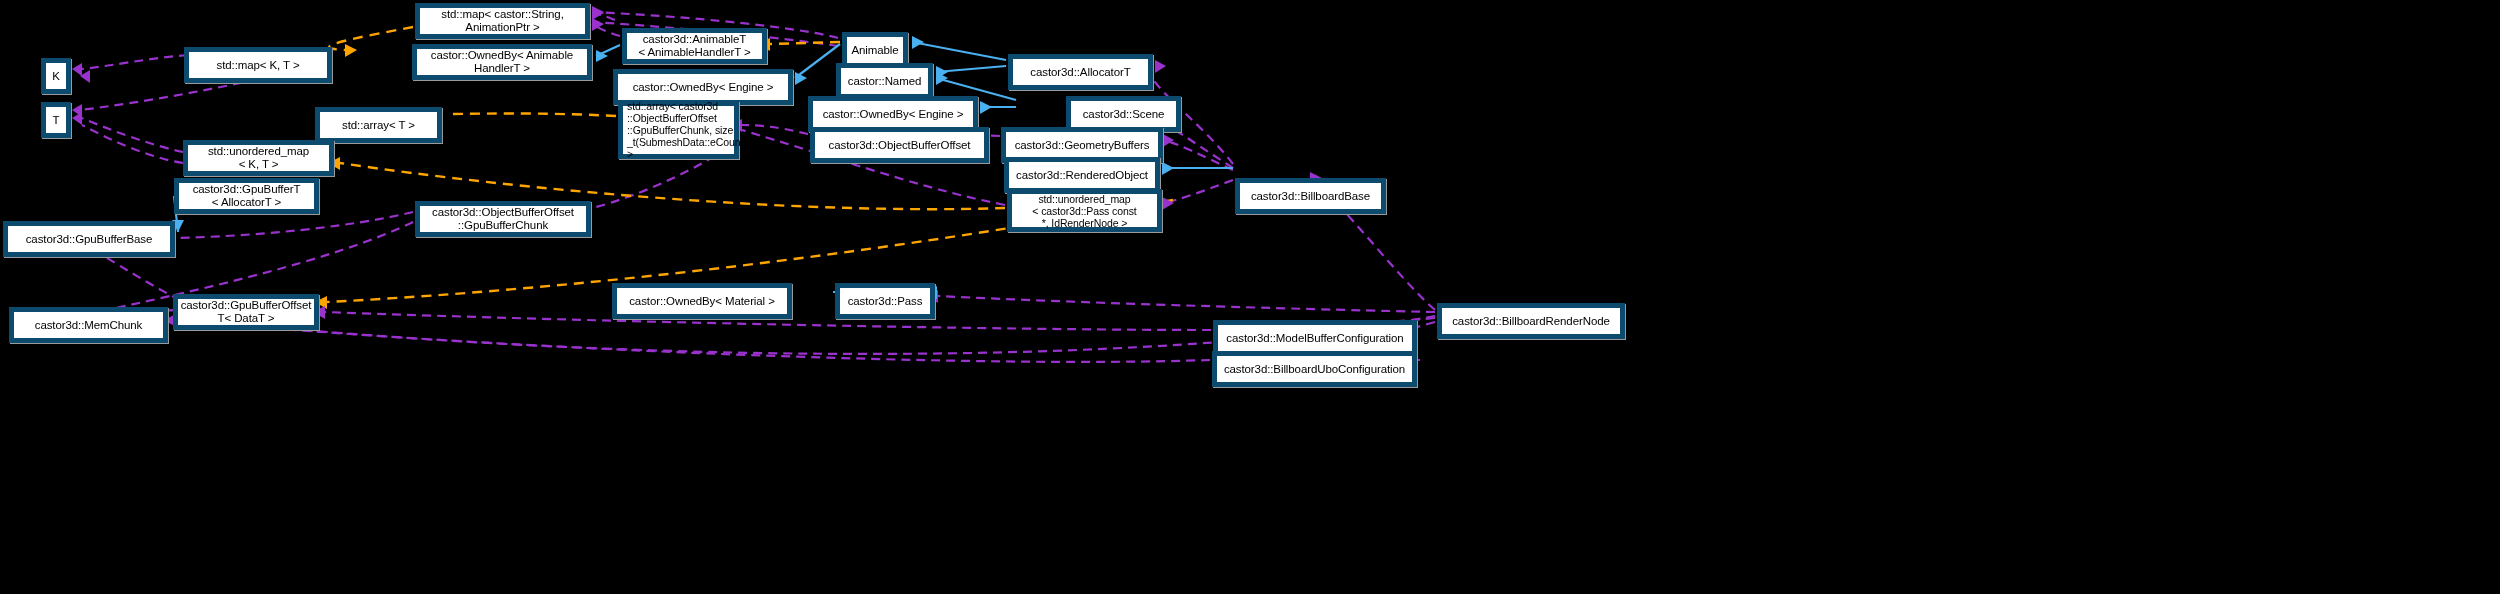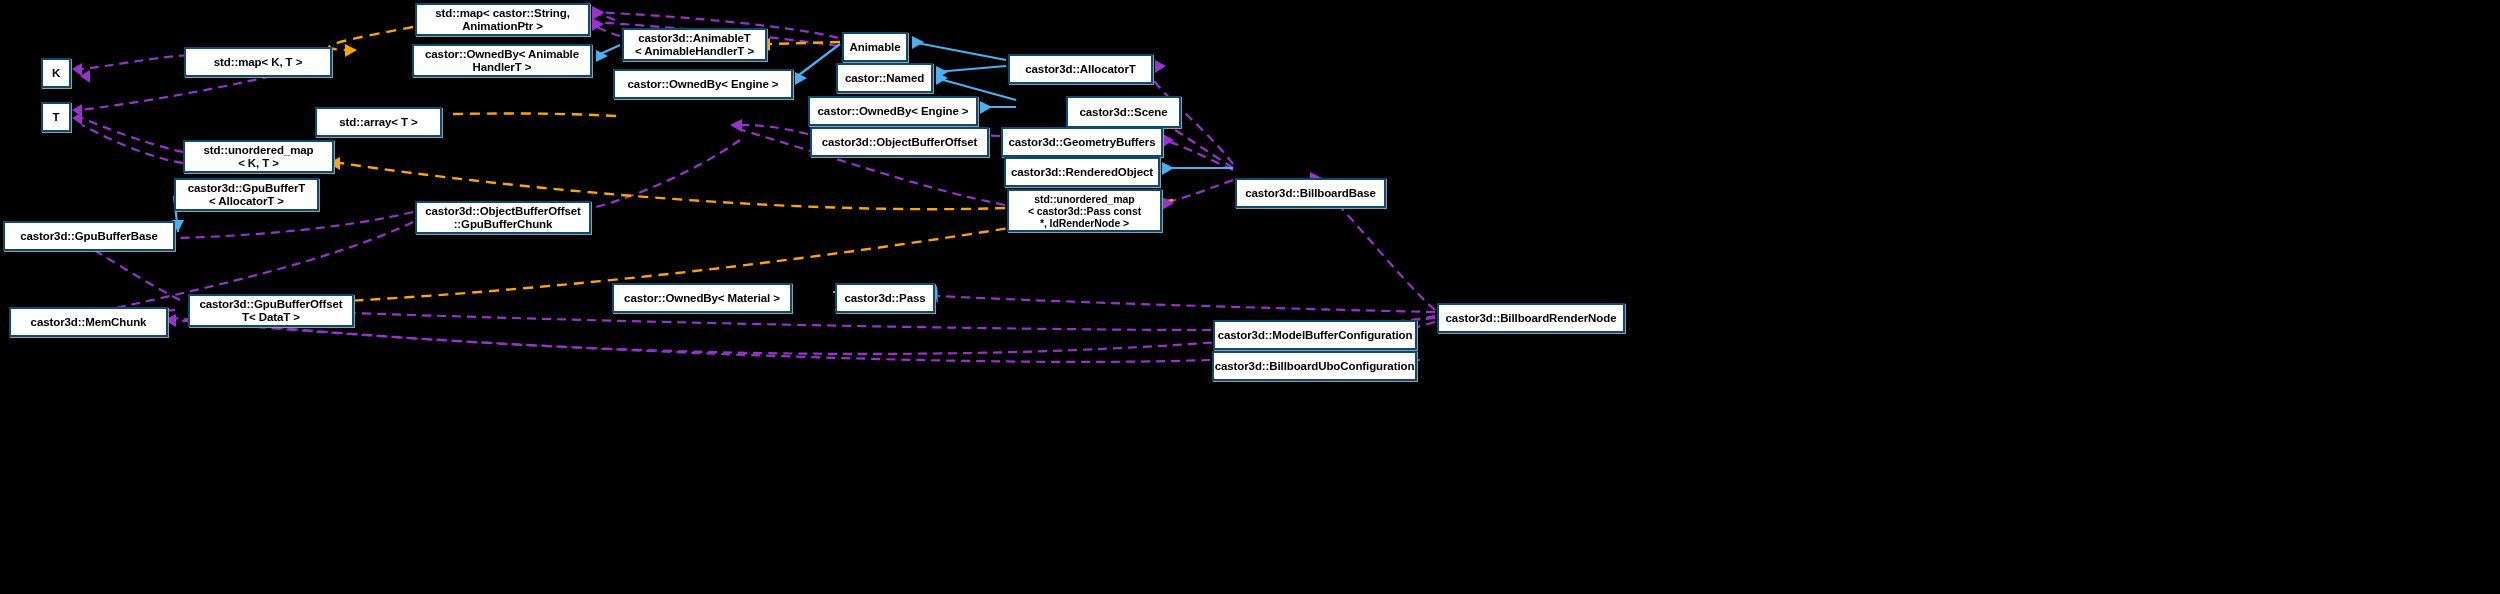--- a/index.html
+++ b/index.html
@@ -22,34 +22,33 @@
     left: 0;
     top: 0;
     width: 2500px;
     height: 594px;
     pointer-events: none;
   }
   .node {
     position: absolute;
     box-sizing: border-box;
     background: #ffffff;
-    border: 2px solid #0c4a6e;
+    border: 5px solid #0c4a6e;
     box-shadow: 1px 1px 0 0 #9a9a9a;
     color: #000000;
     font-size: 11.5px;
     line-height: 13px;
     text-align: center;
     display: flex;
     align-items: center;
     justify-content: center;
     padding: 13px 4px;
     white-space: pre-line;
     letter-spacing: -0.1px;
     cursor: pointer;
-    font-weight: bold;
   }
 </style>
 </head>
 <body>
 
 <div id="diagram" style="background: rgb(0, 0, 0);">
   <svg id="edge-layer" viewBox="0 0 2500 594" width="2500" height="594" xmlns="http://www.w3.org/2000/svg">
 
     <g stroke="#9a32cd" stroke-width="2.2" fill="none" stroke-dasharray="9,6">
       <path d="M188,55 C150,58 110,66 82,69"></path>
@@ -143,27 +142,31 @@
   <div class="node" style="left:41px;  top:58px;  width:30px;  height:22px;">K</div>
   <div class="node" style="left:41px;  top:102px; width:30px;  height:22px;">T</div>
   <div class="node" style="left:184px; top:47px;  width:148px; height:22px;">std::map&lt; K, T &gt;</div>
   <div class="node" style="left:315px; top:107px; width:127px; height:22px;">std::array&lt; T &gt;</div>
   <div class="node" style="left:183px; top:140px; width:151px; height:33px;">std::unordered_map
 &lt; K, T &gt;</div>
   <div class="node" style="left:174px; top:178px; width:145px; height:33px;">castor3d::GpuBufferT
 &lt; AllocatorT &gt;</div>
   <div class="node" style="left:3px;   top:221px; width:172px; height:22px;">castor3d::GpuBufferBase</div>
   <div class="node" style="left:9px;   top:307px; width:159px; height:22px;">castor3d::MemChunk</div>
-  <div class="node" style="left:188px; top:294px; width:166px; height:33px;">castor3d::GpuBufferOffset
+  <div class="node" style="left:173px; top:294px; width:146px; height:33px;">castor3d::GpuBufferOffset
 T&lt; DataT &gt;</div>
   <div class="node" style="left:415px; top:3px;   width:175px; height:33px;">std::map&lt; castor::String,
 AnimationPtr &gt;</div>
   <div class="node" style="left:412px; top:44px; width:180px; height:33px;">castor::OwnedBy&lt; Animable
 HandlerT &gt;</div>
   <div class="node" style="left:613px; top:69px;  width:180px; height:22px;">castor::OwnedBy&lt; Engine  &gt;</div>
+  <div class="node" style="left:618px; top:101px; width:121px; height:58px; font-size:10.5px; line-height:12px; text-align:left; justify-content:flex-start;">std::array&lt; castor3d
+::ObjectBufferOffset
+::GpuBufferChunk, size
+_t(SubmeshData::eCount) &gt;</div>
   <div class="node" style="left:415px; top:201px; width:176px; height:33px;">castor3d::ObjectBufferOffset
 ::GpuBufferChunk</div>
   <div class="node" style="left:612px; top:283px; width:180px; height:22px;">castor::OwnedBy&lt; Material &gt;</div>
   <div class="node" style="left:622px; top:28px;  width:145px; height:33px;">castor3d::AnimableT
 &lt; AnimableHandlerT &gt;</div>
   <div class="node" style="left:842px; top:32px;  width:66px;  height:22px;">Animable</div>
   <div class="node" style="left:836px; top:63px;  width:97px;  height:22px;">castor::Named</div>
   <div class="node" style="left:808px; top:96px;  width:170px; height:22px;">castor::OwnedBy&lt; Engine &gt;</div>
   <div class="node" style="left:810px; top:127px; width:179px; height:22px;">castor3d::ObjectBufferOffset</div>
   <div class="node" style="left:835px; top:283px; width:100px; height:22px;">castor3d::Pass</div>

